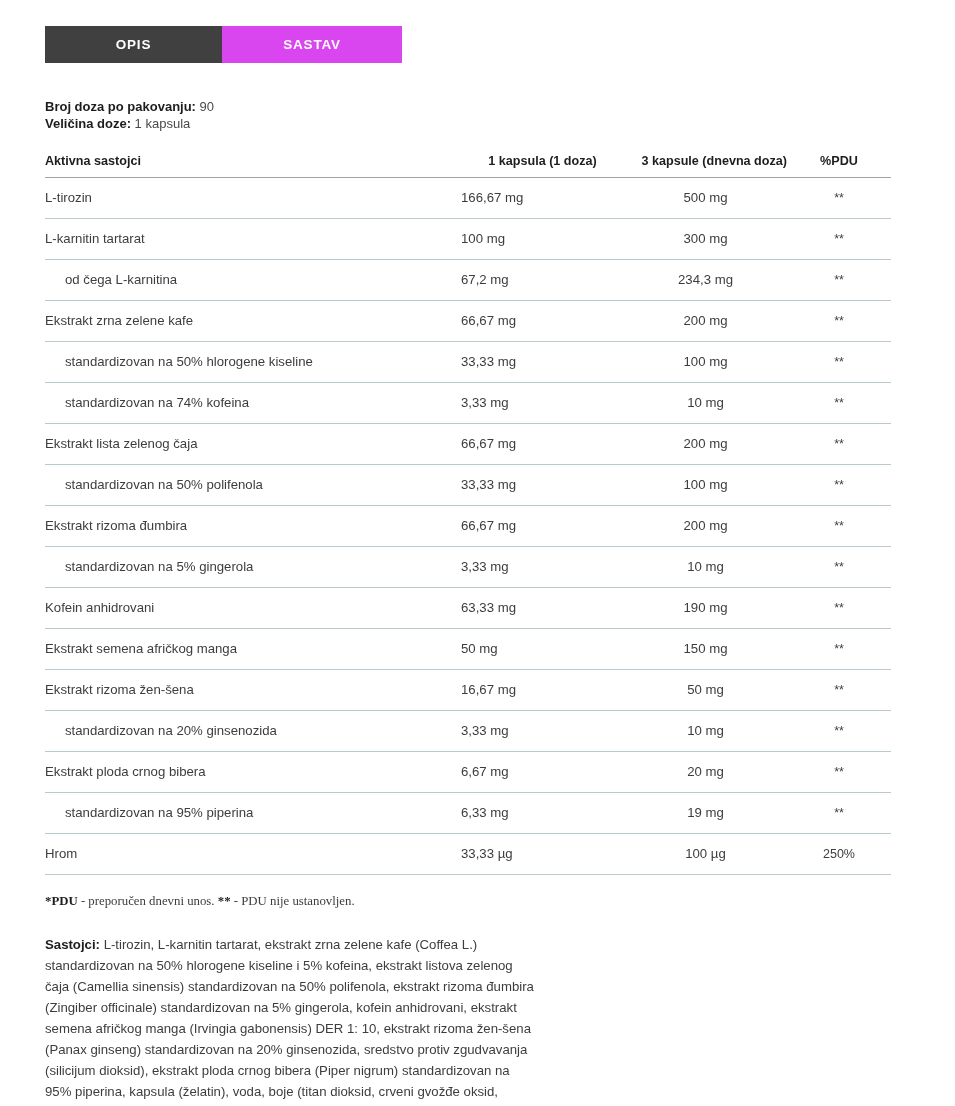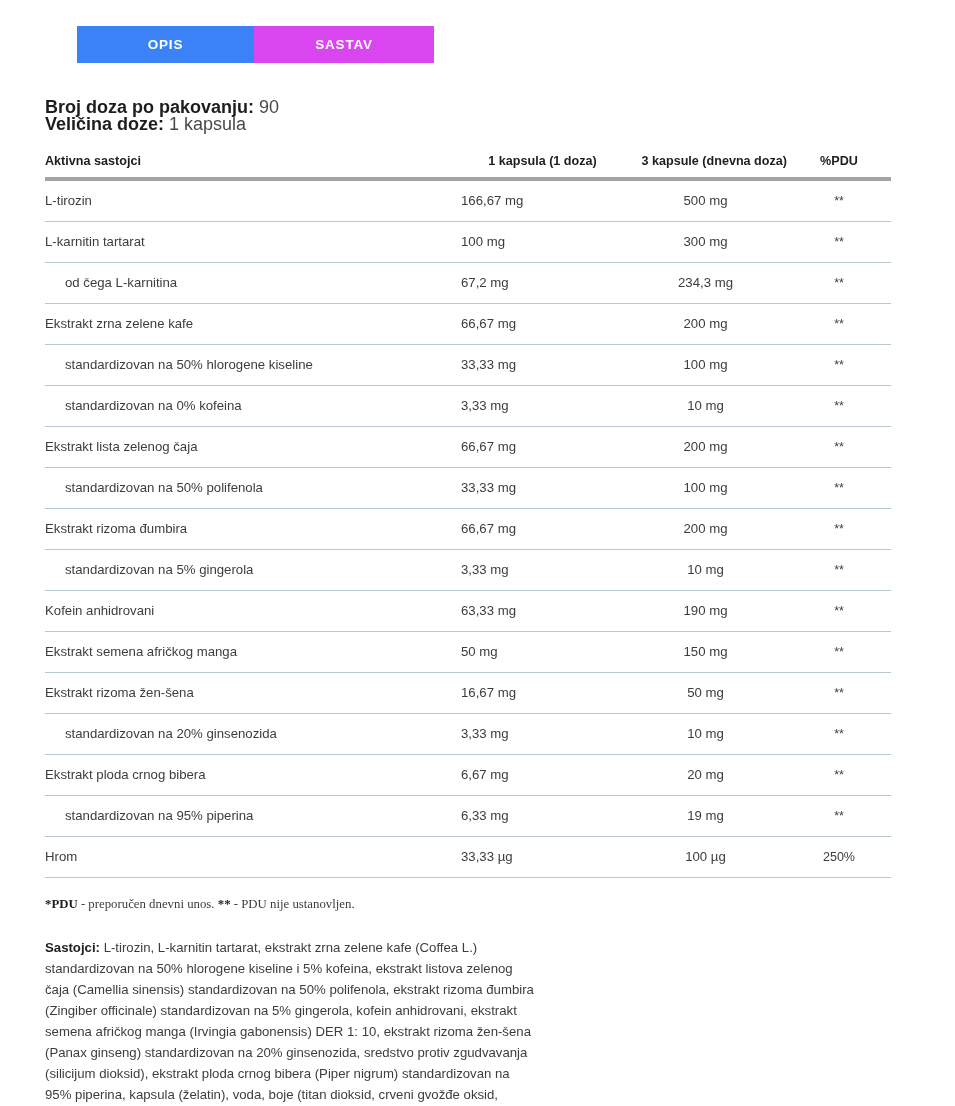--- a/index.html
+++ b/index.html
@@ -47,21 +47,21 @@
     background: #aebfc7;
   }
   .tab-sastav {
     width: 180px;
     background: #05a04f;
   }
 
   
   .dose-meta {
     margin: 36px 12px 0 45px;
-    font-size: 18px;
+    font-size: 13px;
     line-height: 16.5px;
     color: #3d3d3d;
   }
   .dose-meta .lbl {
     font-weight: bold;
     color: #1d1d1d;
   }
   .dose-meta .val { color: #4a4a4a; }
 
   
@@ -72,21 +72,21 @@
     table-layout: fixed;
   }
   .ingredients th {
     font-size: 12.6px;
     font-weight: bold;
     color: #1e1e1e;
     padding: 0 0 9px 0;
     vertical-align: top;
     line-height: 14px;
   }
-  .ingredients thead tr th { border-bottom: 4px solid #a3a3a3; }
+  .ingredients thead tr th { border-bottom: 1px solid #a3a3a3; }
   .th-name  { text-align: left;   width: 416px; }
   .th-one   { text-align: center;  width: 163px; }
   .th-three { text-align: right;  width: 163px; }
   .th-pdu   { text-align: center;  width: 104px; }
 
   .ingredients td {
     font-size: 13.2px;
     color: #3d3d3d;
     padding: 12px 0 12px 0;
     border-bottom: 1px solid #b9c9cf;
@@ -118,21 +118,21 @@
     color: #3d3d3d;
   }
   .ingredient-block b { color: #1d1d1d; }
 </style>
 </head>
 <body>
 
 <div class="page">
 
   <div class="tabs">
-    <div class="tab tab-opis" style="background: #3b82f6; margin-left: 32px;">
+    <div class="tab tab-opis" style="background: #404040;">
       <span>OPIS</span>
     </div>
     <div class="tab tab-sastav" style="background: #d946ef;">
       <span>SASTAV</span>
     </div>
   </div>
 
   <div class="dose-meta">
     <div>
       <span class="lbl">Broj doza po pakovanju:</span>
@@ -178,21 +178,21 @@
           <td class="c-three">200 mg</td>
           <td class="c-pdu">**</td>
         </tr>
         <tr class="sub">
           <td class="c-name">standardizovan na 50% hlorogene kiseline</td>
           <td class="c-one">33,33 mg</td>
           <td class="c-three">100 mg</td>
           <td class="c-pdu">**</td>
         </tr>
         <tr class="sub">
-          <td class="c-name">standardizovan na 0% kofeina</td>
+          <td class="c-name">standardizovan na 74% kofeina</td>
           <td class="c-one">3,33 mg</td>
           <td class="c-three">10 mg</td>
           <td class="c-pdu">**</td>
         </tr>
         <tr>
           <td class="c-name">Ekstrakt lista zelenog čaja</td>
           <td class="c-one">66,67 mg</td>
           <td class="c-three">200 mg</td>
           <td class="c-pdu">**</td>
         </tr>

